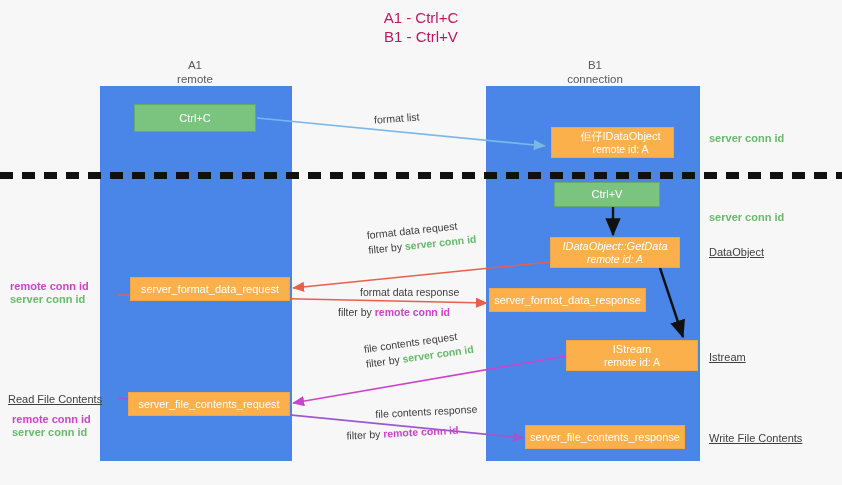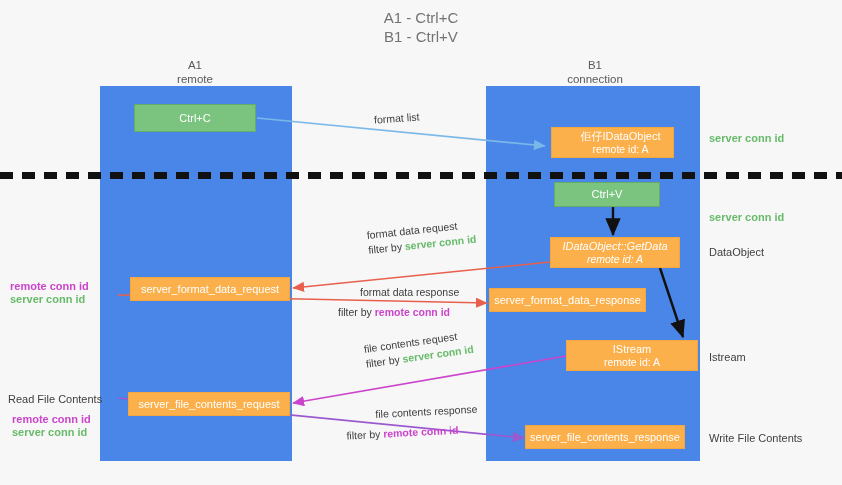--- a/index.html
+++ b/index.html
@@ -8,42 +8,42 @@
     background:#f7f7f7;
     font-family:"Liberation Sans", sans-serif;
     color:#404040;
     overflow:hidden;
     position:relative;
   }
   #stage{position:absolute;inset:0;}
 
   .title{
     position:absolute;left:0;right:0;top:8px;
-    text-align:center;font-size:15px;line-height:19px;color:#737373;
+    text-align:center;font-size:15px;line-height:19px;color:#be185d;
   }
 
   .col-head{
     position:absolute;text-align:center;font-size:11.5px;line-height:14px;color:#5a5a5a;
   }
 
   .lane{position:absolute;background:#4a86e8;}
 
   .box{
     position:absolute;box-sizing:border-box;
     display:flex;flex-direction:column;align-items:center;justify-content:center;
     color:#ffffff;font-size:11px;line-height:13px;text-align:center;
   }
   .box.green{background:#7bc47f;border:1px solid #63ad68;}
   .box.orange{background:#fbb04c;border:1px solid #f2a63f;}
   .box .l2{font-size:10.5px;}
 
   .lbl{position:absolute;font-size:11px;line-height:14px;white-space:nowrap;}
   .lbl.green{color:#67bb6a;font-weight:bold;}
   .lbl.magenta{color:#cc44cc;font-weight:bold;}
-  .lbl.dark{color:#404040;}
+  .lbl.dark{color:#404040;text-decoration:underline;}
 
   .ann{position:absolute;font-size:10.5px;line-height:15px;white-space:nowrap;color:#3d3d3d;}
   .ann .g{color:#67bb6a;font-weight:bold;}
   .ann .m{color:#cc44cc;font-weight:bold;}
 
   .dashline{
     position:absolute;left:0;right:0;top:172px;height:7px;
     background-image:repeating-linear-gradient(to right,#111 0 13px,transparent 13px 22px);
   }
   svg.overlay{position:absolute;left:0;top:0;width:842px;height:485px;pointer-events:none;}

